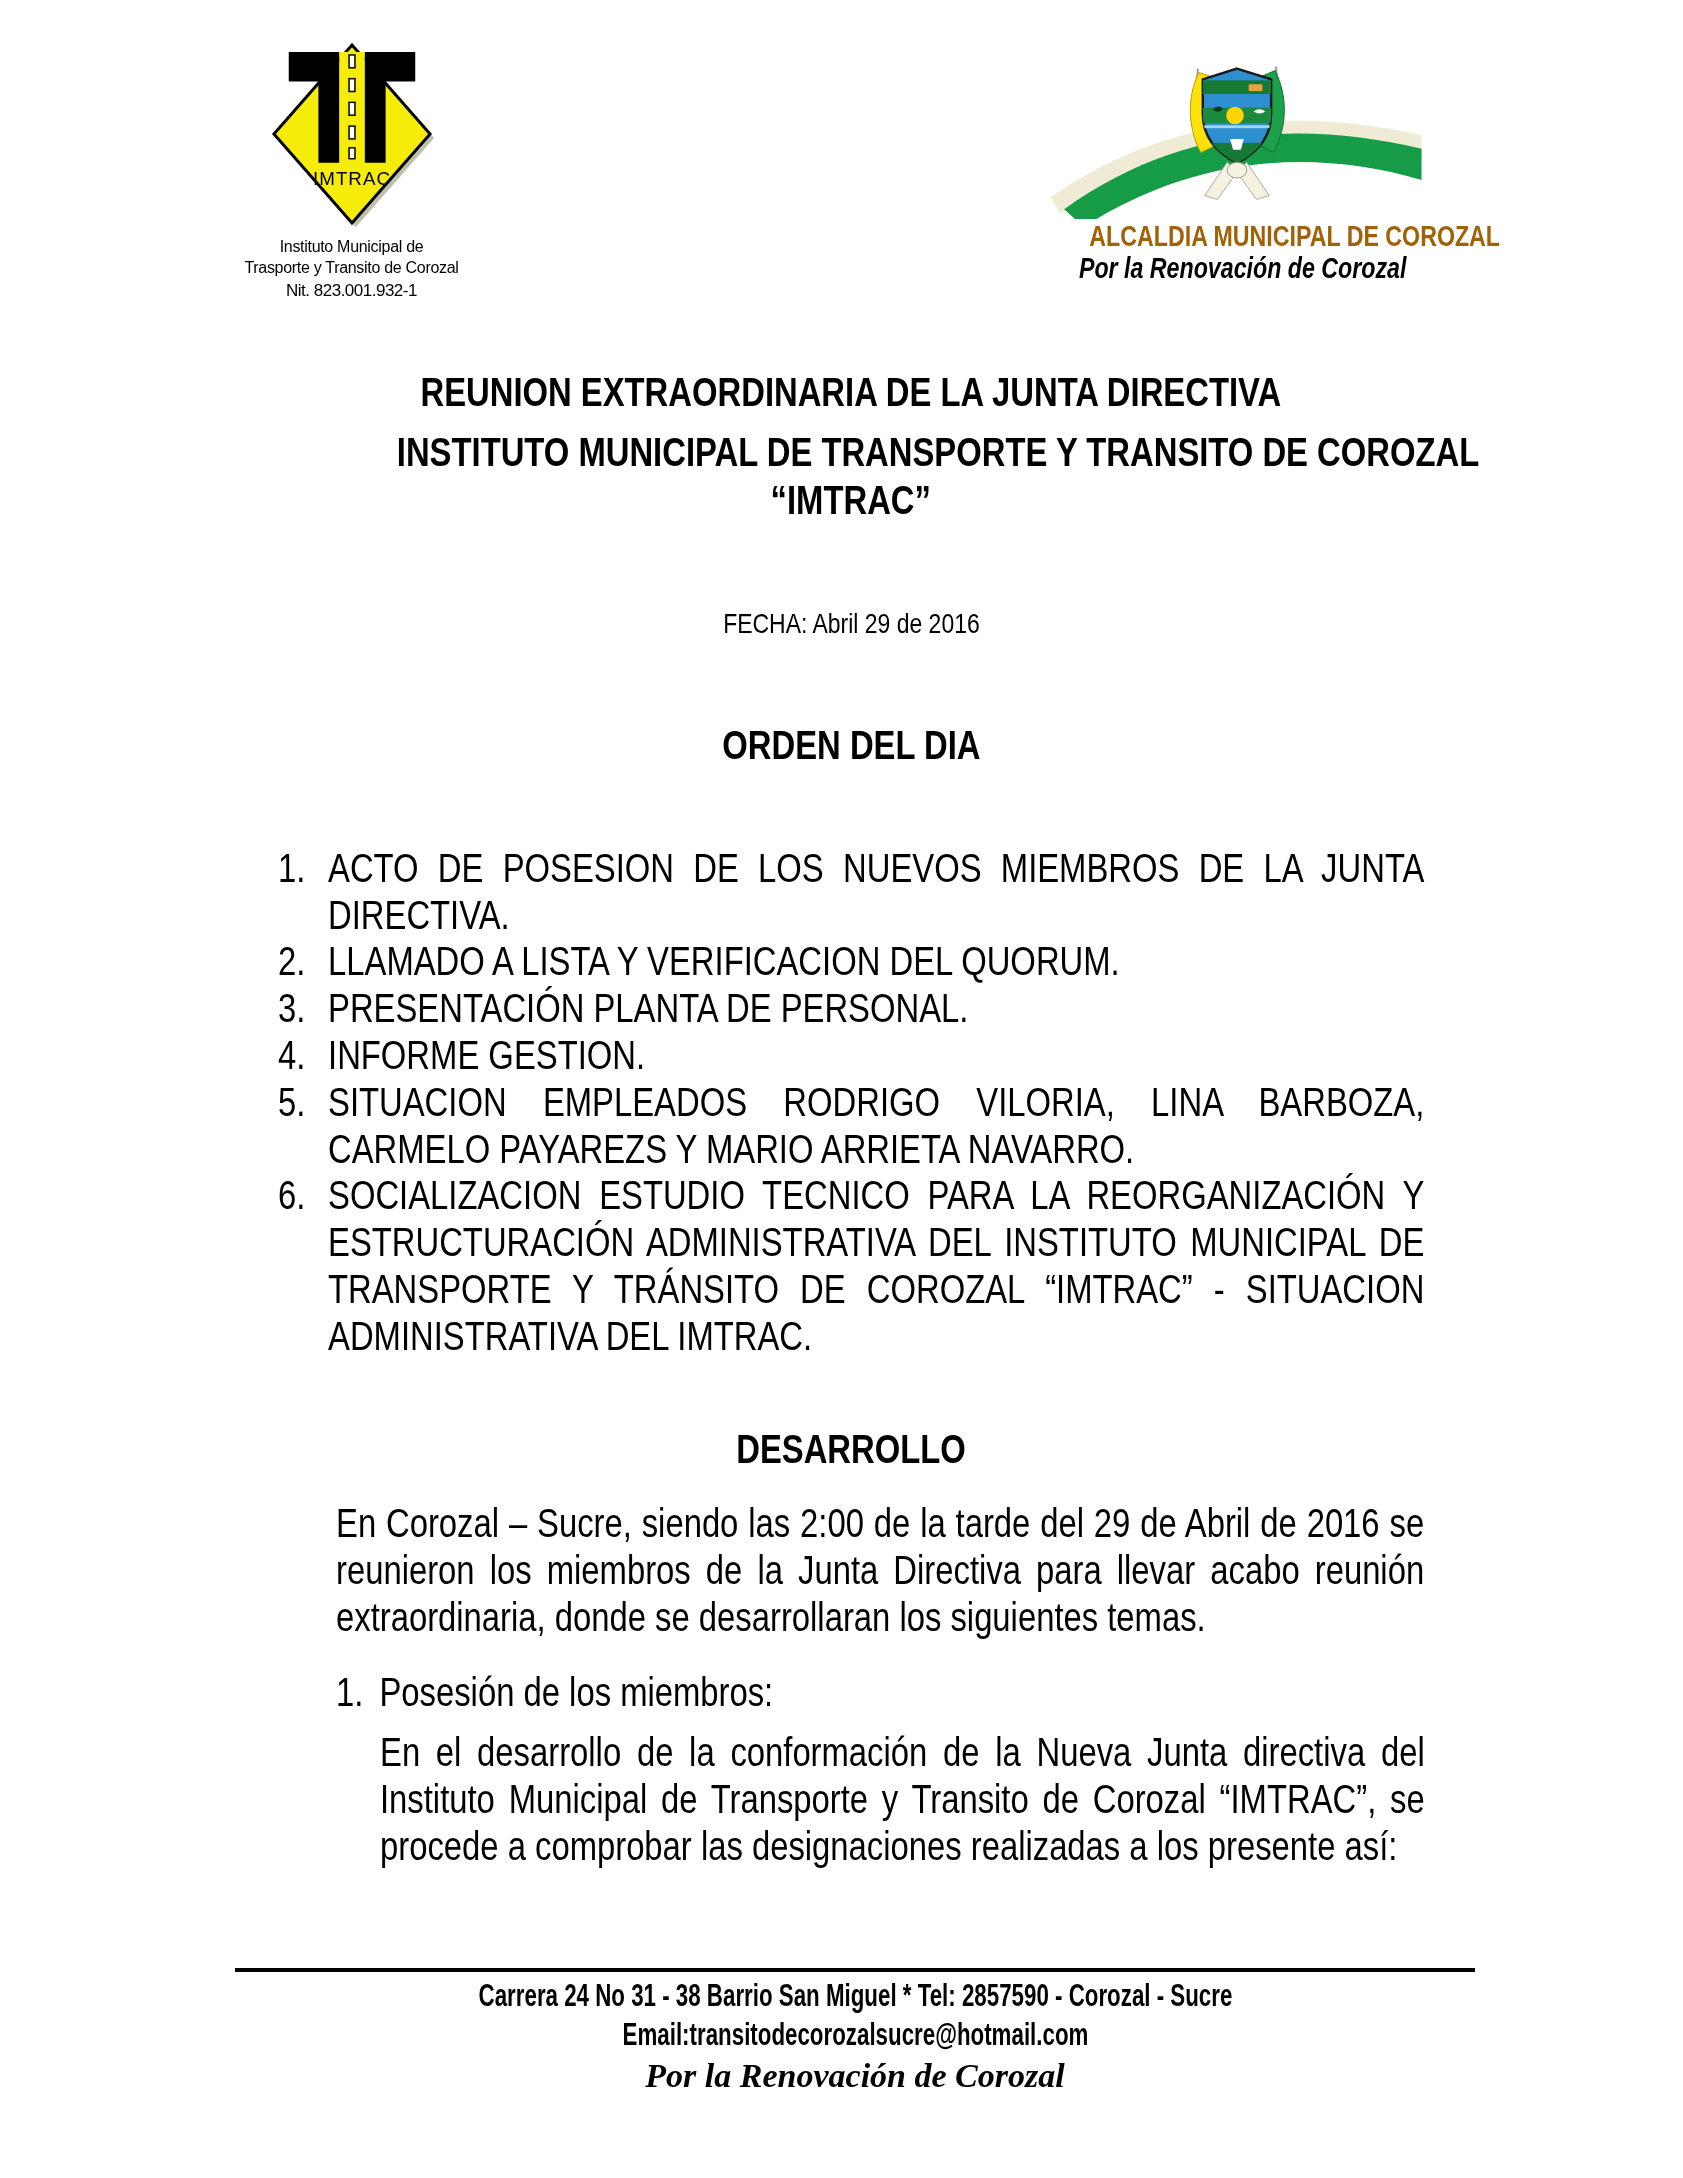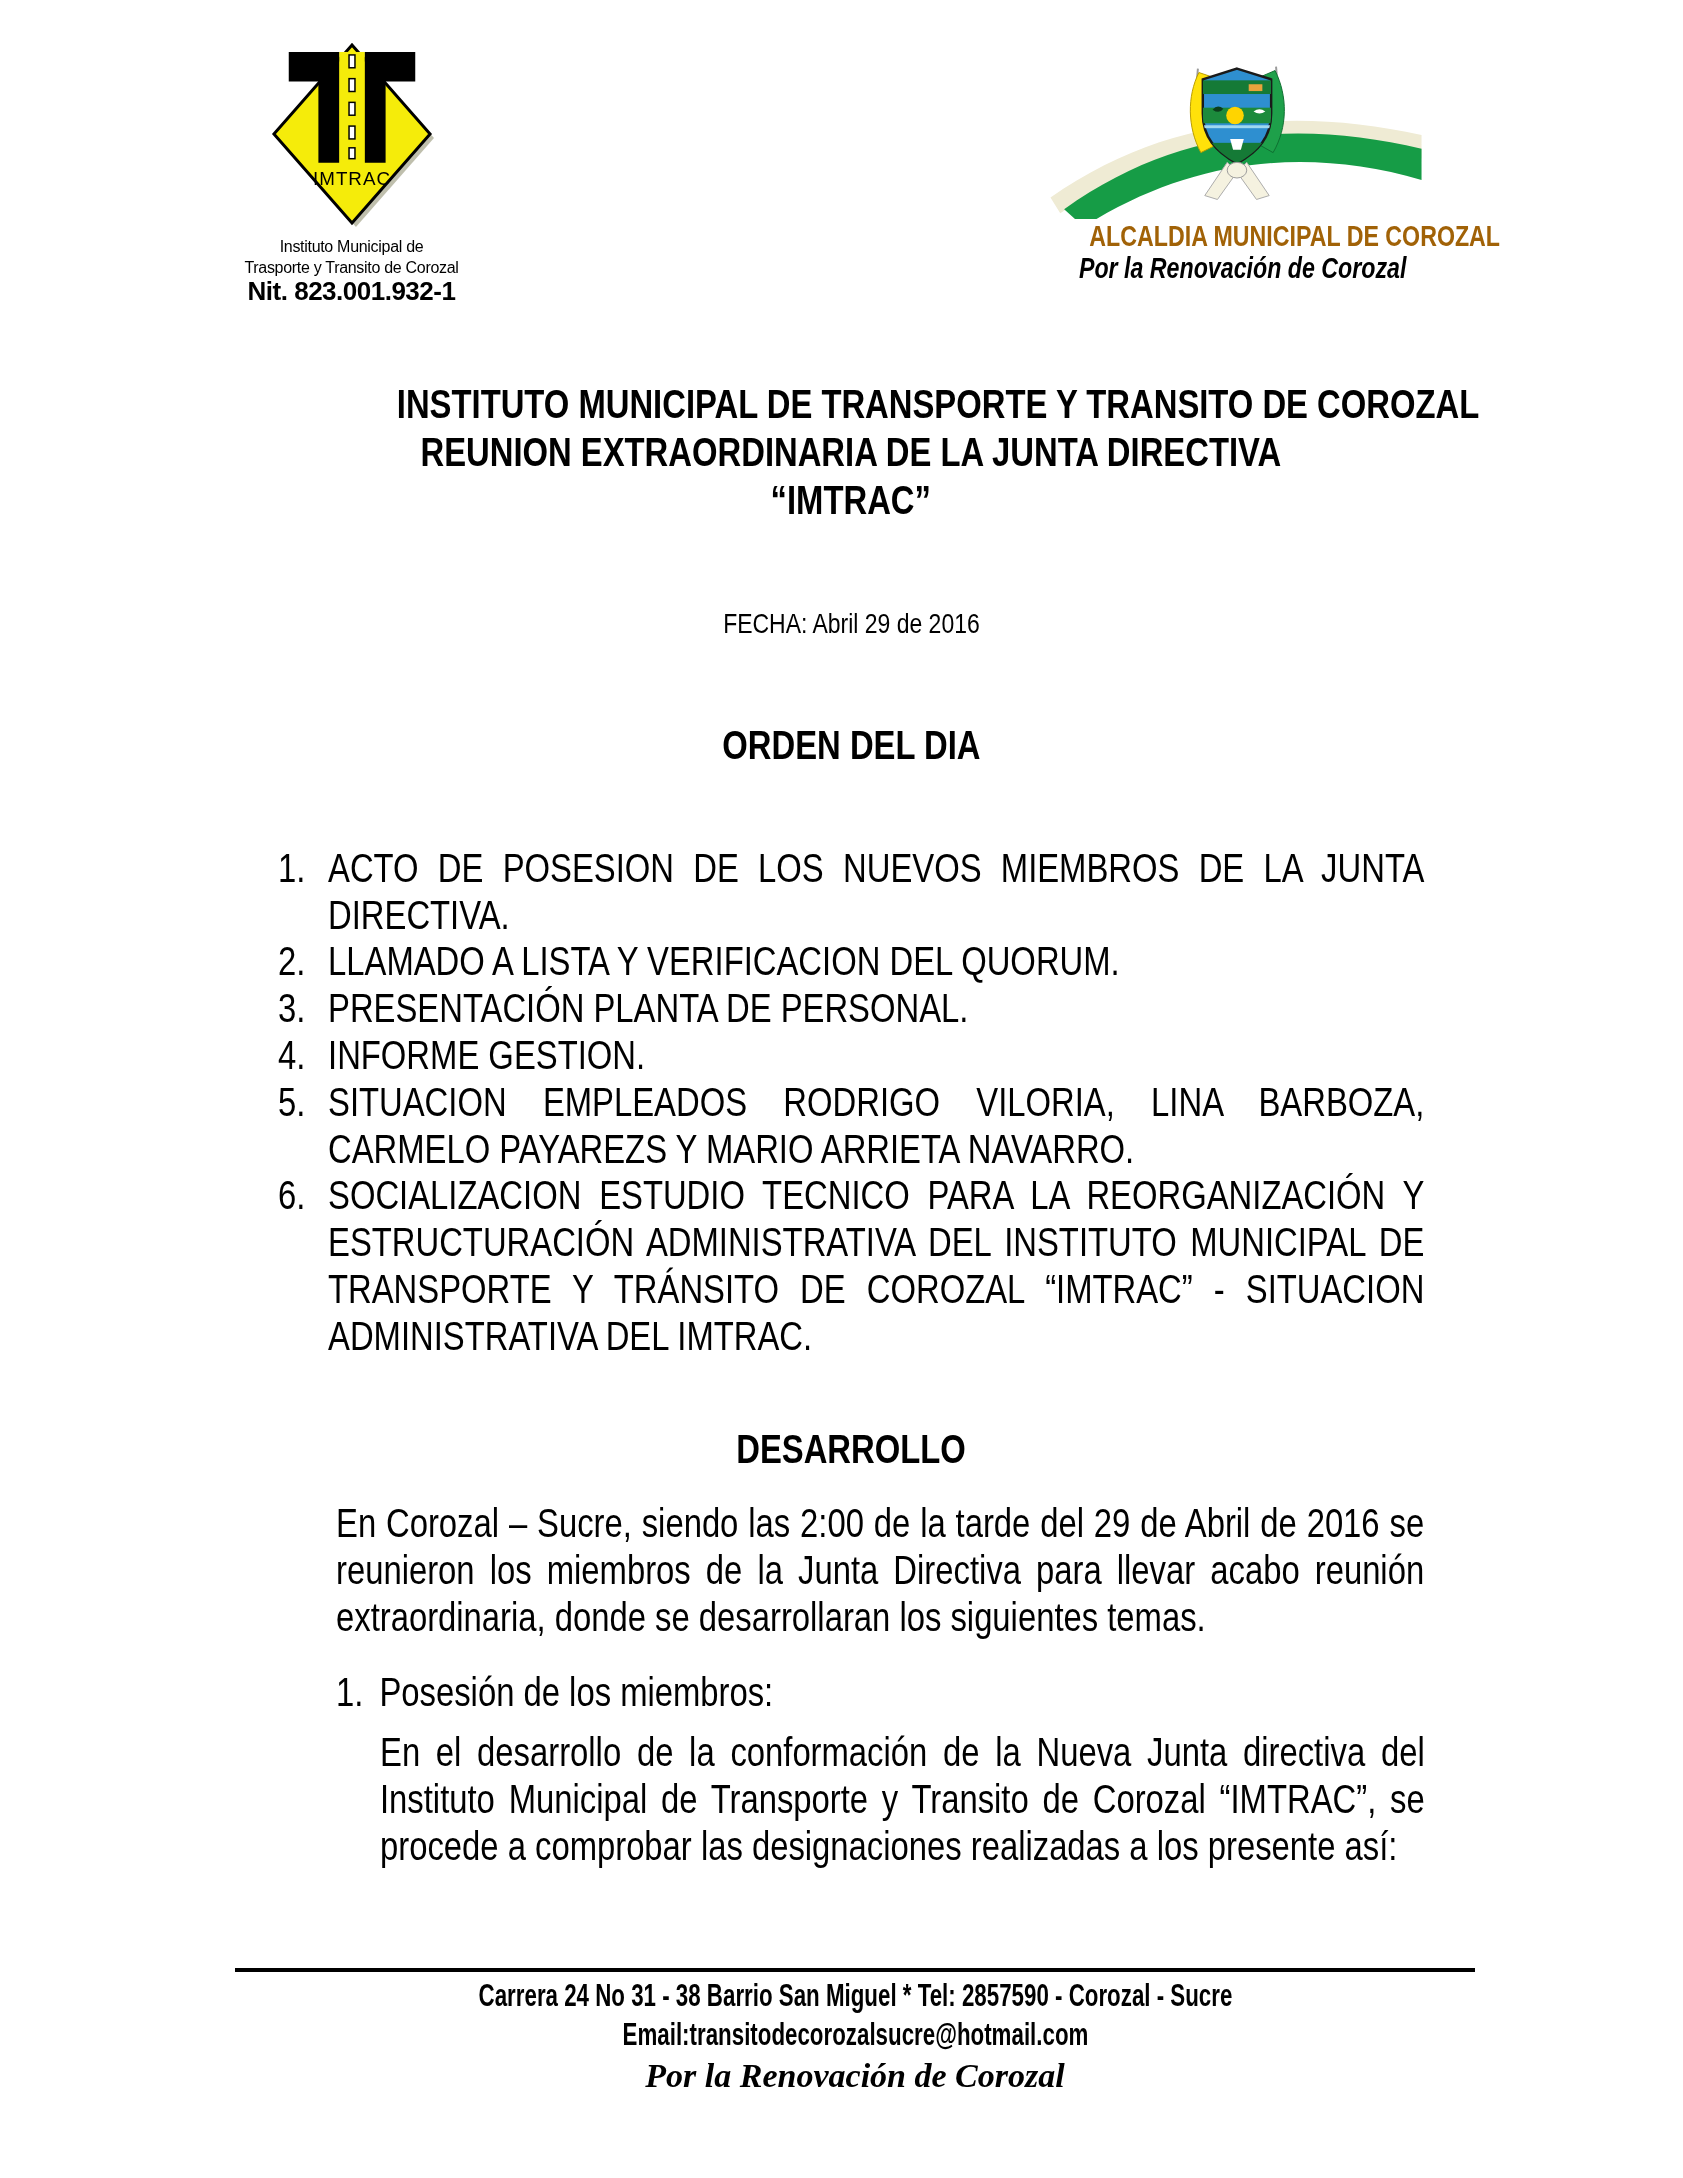--- a/index.html
+++ b/index.html
@@ -9,21 +9,21 @@
     background:#ffffff; overflow:hidden; color:#000;
     font-family:"Liberation Sans", sans-serif;
   }
 
   
   .header { position:absolute; top:38px; left:183px; right:249px;
             display:flex; justify-content:space-between; align-items:flex-start; }
   .imtrac-block { width:337px; text-align:center; }
   .imtrac-block svg { display:block; margin:0 auto; }
   .imtrac-org { font-size:16px; line-height:21px; letter-spacing:-0.3px; margin-top:8px; }
-  .imtrac-nit { font-size:26px; line-height:26px; font-weight:bold; letter-spacing:-0.5px; }
+  .imtrac-nit { font-size:17px; line-height:26px; font-weight:normal; letter-spacing:-0.5px; }
 
   .alcaldia-block { width:396px; text-align:center; padding-top:15px; }
   .alcaldia-block svg { display:block; margin:0 auto; }
   .alcaldia-title  { font-size:29px; line-height:31px; font-weight:bold; color:#a16207; margin-top:2px; }
   .alcaldia-slogan { font-size:29px; line-height:33px; font-weight:bold; font-style:italic; }
   .sqz80 { display:inline-block; white-space:nowrap; transform:scaleX(0.80); }
 
   
   .main { position:absolute; top:368px; left:278px; width:1146px; }
   .title { font-size:40px; font-weight:bold; line-height:48px; text-align:center; }
@@ -133,25 +133,25 @@
         <span class="sqz80">ALCALDIA MUNICIPAL DE COROZAL</span>
       </div>
       <div class="alcaldia-slogan">
         <span class="sqz80">Por la Renovación de Corozal</span>
       </div>
     </div>
   </div>
 
   <div class="main">
 
+    <div class="title">
+      <span class="ncenter">REUNION EXTRAORDINARIA DE LA JUNTA DIRECTIVA</span>
+    </div>
     <div class="title mt12">
       <span class="ncenter">INSTITUTO MUNICIPAL DE TRANSPORTE Y TRANSITO DE COROZAL</span>
-    </div>
-    <div class="title">
-      <span class="ncenter">REUNION EXTRAORDINARIA DE LA JUNTA DIRECTIVA</span>
     </div>
     <div class="title">
       <span class="ncenter">“IMTRAC”</span>
     </div>
 
     <div class="fecha">
       <span class="ncenter">FECHA: Abril 29 de 2016</span>
     </div>
 
     <div class="title orden">

